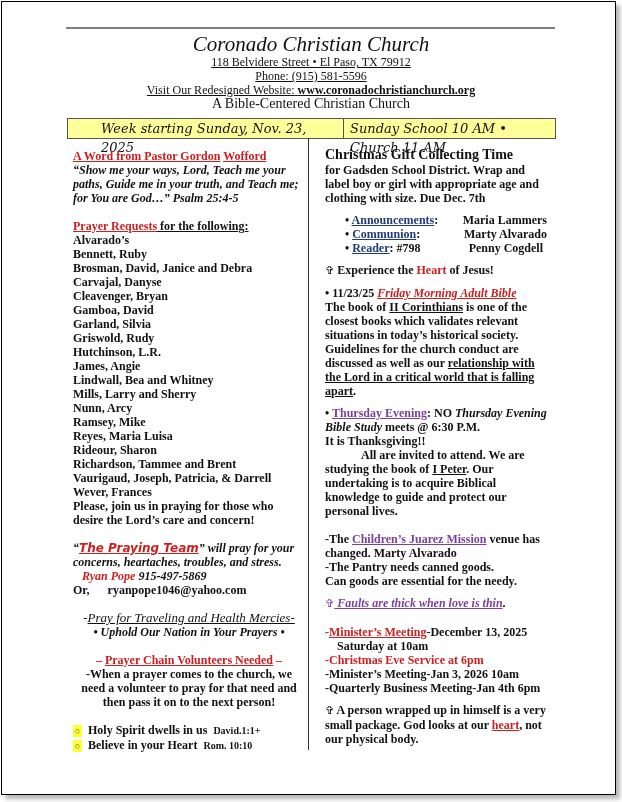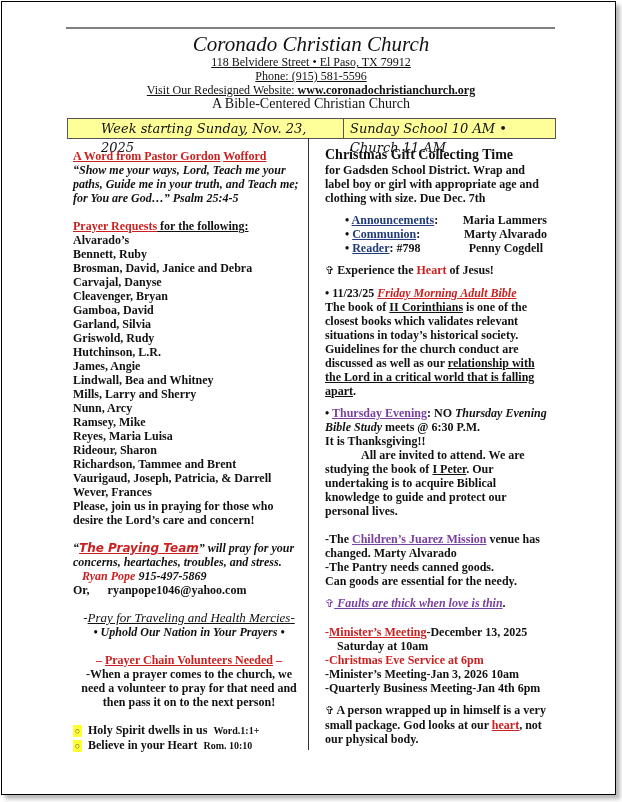--- a/index.html
+++ b/index.html
@@ -112,21 +112,21 @@
     <span>-</span><span class="u">Pray for Traveling and Health Mercies-</span>
   </div>
   <div class="center i">• Uphold Our Nation in Your Prayers •</div>
   <div class="gap"></div>
   <div class="center">
     <span class="red">– </span><span class="red u">Prayer Chain Volunteers Needed</span><span class="red"> –</span>
   </div>
   <div class="center">-When a prayer comes to the church, we need a volunteer to pray for that need and then pass it on to the next person!</div>
   <div class="gap"></div>
   <div>
-    <span class="bullet-y">○</span><span>Holy Spirit dwells in us</span>&nbsp;&nbsp;<span class="small">Word.1:1+</span>
+    <span class="bullet-y">○</span><span>Holy Spirit dwells in us</span>&nbsp;&nbsp;<span class="small">David.1:1+</span>
   </div>
   <div>
     <span class="bullet-y">○</span><span>Believe in your Heart</span>&nbsp;&nbsp;<span class="small">Rom. 10:10</span>
   </div>
 </div>
 
 <div class="col right">
   <div class="big">Christmas Gift Collecting Time</div>
   <div>for Gadsden School District. Wrap and label boy or girl  with appropriate age and clothing with size. Due Dec. 7th</div>
   <div class="gap-s"></div>

